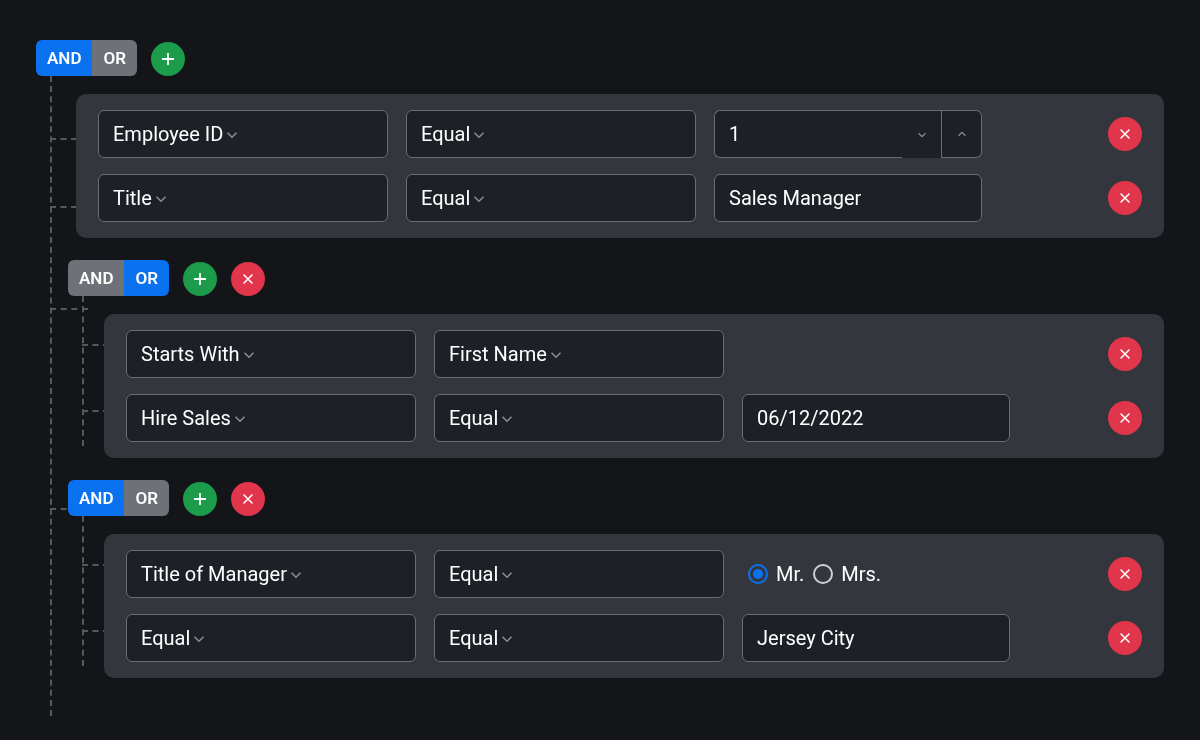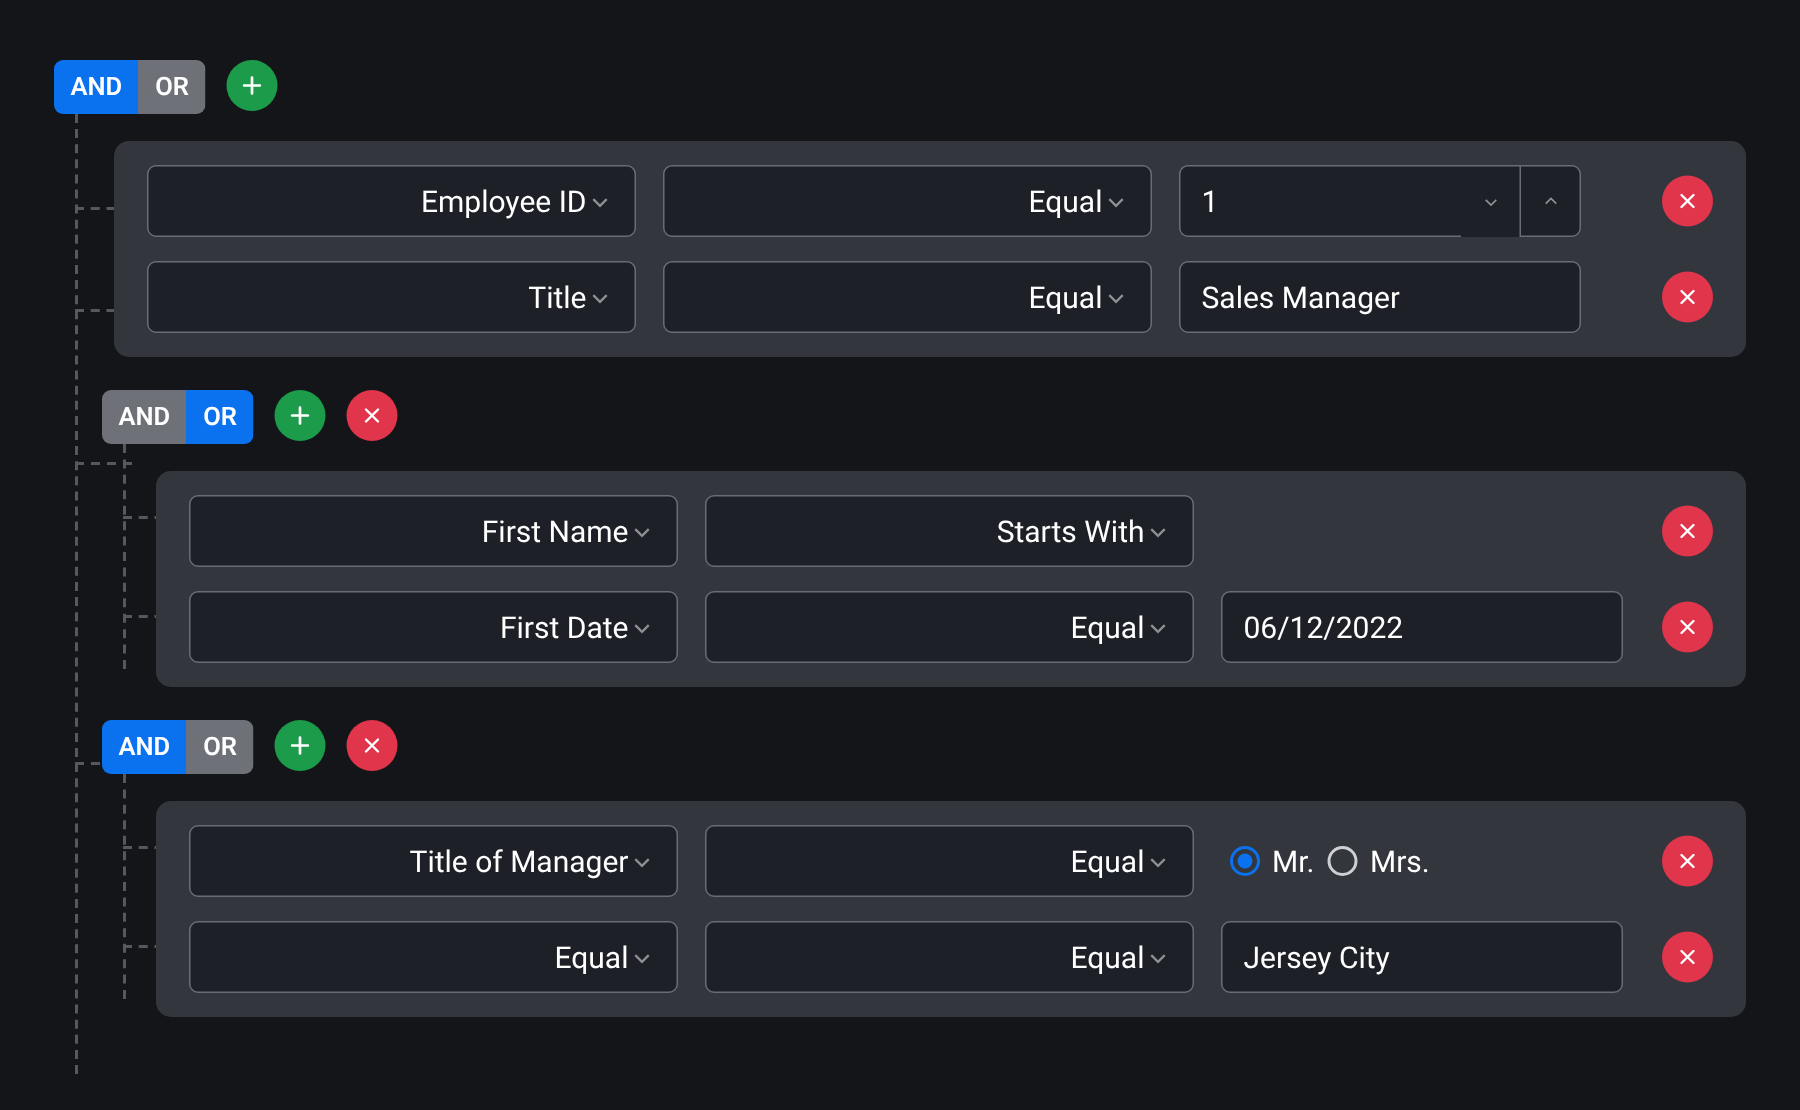--- a/index.html
+++ b/index.html
@@ -11,21 +11,21 @@
     width: 1200px;
     height: 740px;
     overflow: hidden;
   }
 
   .query-root { position: relative; }
 
   
   .group-header {
     display: flex;
-    align-items: flex-start;
+    align-items: flex-end;
     gap: 14px;
     margin-bottom: 18px;
     position: relative;
   }
 
   .connector-toggle {
     display: inline-flex;
     border-radius: 6px;
     overflow: hidden;
     font-weight: 600;
@@ -76,23 +76,23 @@
     height: 48px;
     background: #1d2026;
     border: 1px solid #6a6c73;
     border-radius: 6px;
     color: #fff;
     font-size: 20px;
     display: flex;
     align-items: center;
   }
   .dd {
-    width: 326px;
+    width: 290px;
     padding: 0 14px;
-    justify-content: flex-end;
+    justify-content: flex-start;
     cursor: pointer;
   }
   .chev { width: 18px; height: 18px; flex-shrink: 0; }
   .chev svg { stroke: #8e9096; stroke-width: 2; fill: none; }
 
   .txt-input {
     width: 268px;
     padding: 16px 14px;
   }
   .txt-input span { white-space: nowrap; overflow: hidden; }
@@ -272,40 +272,40 @@
       <div class="circle-btn remove">
         <svg viewBox="0 0 24 24" width="16" height="16">
             <path d="M6 6l12 12M18 6L6 18"></path>
           </svg>
       </div>
     </div>
 
     <div class="rules-panel sub">
       <div class="rule-row">
         <div class="dd">
+          <span>Starts With</span>
+          <span class="chev"><svg viewBox="0 0 24 24">
+                <path d="M6 9l6 6 6-6"></path>
+              </svg></span>
+        </div>
+        <div class="dd">
           <span>First Name</span>
-          <span class="chev"><svg viewBox="0 0 24 24">
-                <path d="M6 9l6 6 6-6"></path>
-              </svg></span>
-        </div>
-        <div class="dd">
-          <span>Starts With</span>
           <span class="chev"><svg viewBox="0 0 24 24">
                 <path d="M6 9l6 6 6-6"></path>
               </svg></span>
         </div>
         <div class="circle-btn remove">
           <svg viewBox="0 0 24 24" width="16" height="16">
               <path d="M6 6l12 12M18 6L6 18"></path>
             </svg>
         </div>
       </div>
       <div class="rule-row">
         <div class="dd">
-          <span>First Date</span>
+          <span>Hire Sales</span>
           <span class="chev"><svg viewBox="0 0 24 24">
                 <path d="M6 9l6 6 6-6"></path>
               </svg></span>
         </div>
         <div class="dd">
           <span>Equal</span>
           <span class="chev"><svg viewBox="0 0 24 24">
                 <path d="M6 9l6 6 6-6"></path>
               </svg></span>
         </div>

